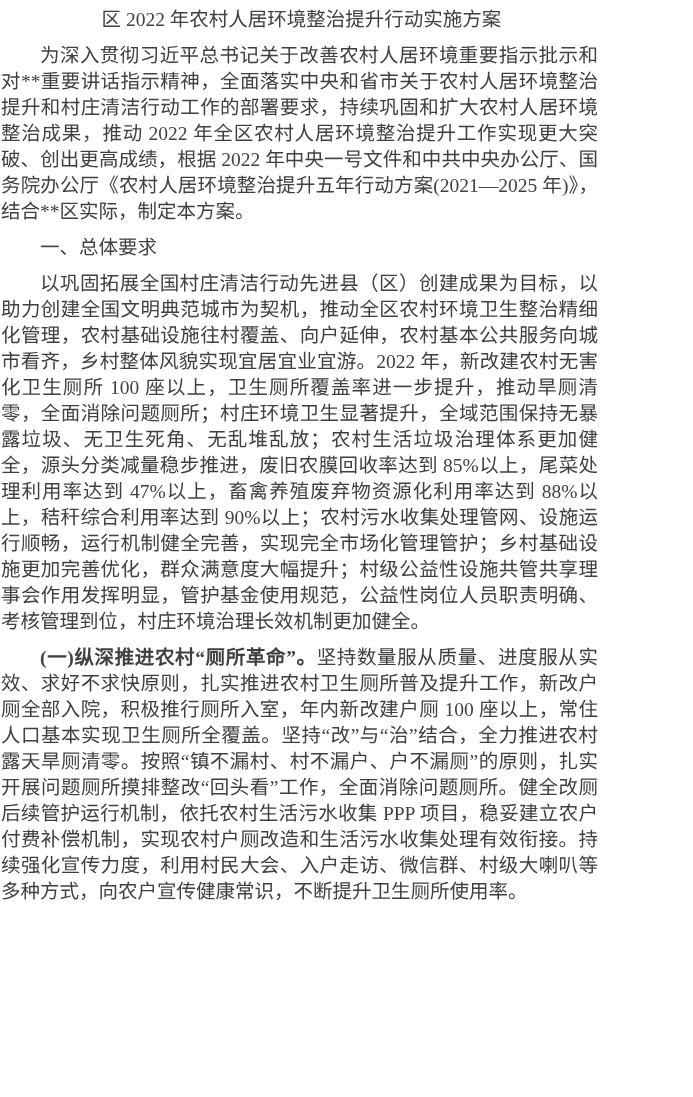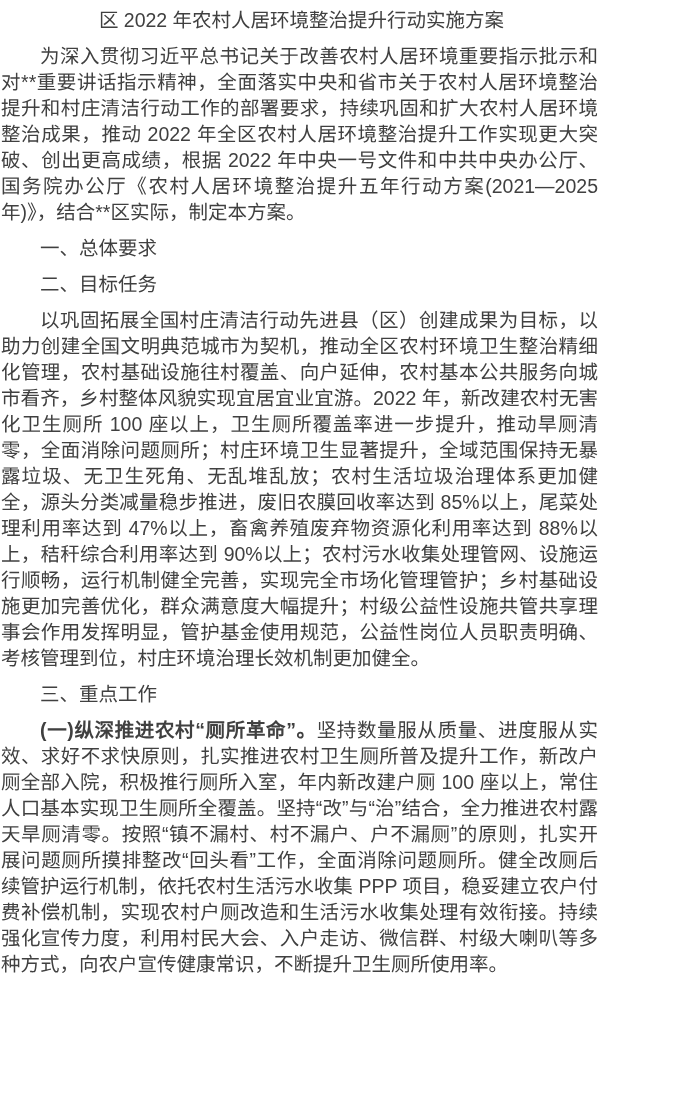--- a/index.html
+++ b/index.html
@@ -14,20 +14,21 @@
     font-family: "Liberation Sans", "DejaVu Sans", sans-serif;
   }
   .doc {
     box-sizing: border-box;
     width: 603px;
     height: 1097px;
     padding: 7px 1px 0 1px;
     color: #404040;
     font-size: 19.5px;
     line-height: 26px;
+    font-family: Liberation Serif, serif;
   }
   .doc-title {
     text-align: center;
     font-weight: 400;
     margin: 0 0 10px 0;
   }
   .para {
     margin: 0 4px 10px 0;
     text-indent: 2em;
     text-align: justify;
@@ -50,21 +51,19 @@
 
 <div class="doc">
 
   <div class="doc-title">区 2022 年农村人居环境整治提升行动实施方案</div>
 
   <p class="para">为深入贯彻习近平总书记关于改善农村人居环境重要指示批示和对**重要讲话指示精神，全面落实中央和省市关于农村人居环境整治提升和村庄清洁行动工作的部署要求，持续巩固和扩大农村人居环境整治成果，推动 2022 年全区农村人居环境整治提升工作实现更大突破、创出更高成绩，根据 2022 年中央一号文件和中共中央办公厅、国务院办公厅《农村人居环境整治提升五年行动方案(2021—2025 年)》，结合**区实际，制定本方案。</p>
 
   <p class="heading">一、总体要求</p>
 
 
-  <p class="heading">二、目标任务</p>
 
   <p class="para">以巩固拓展全国村庄清洁行动先进县（区）创建成果为目标，以助力创建全国文明典范城市为契机，推动全区农村环境卫生整治精细化管理，农村基础设施往村覆盖、向户延伸，农村基本公共服务向城市看齐，乡村整体风貌实现宜居宜业宜游。2022 年，新改建农村无害化卫生厕所 100 座以上，卫生厕所覆盖率进一步提升，推动旱厕清零，全面消除问题厕所；村庄环境卫生显著提升，全域范围保持无暴露垃圾、无卫生死角、无乱堆乱放；农村生活垃圾治理体系更加健全，源头分类减量稳步推进，废旧农膜回收率达到 85%以上，尾菜处理利用率达到 47%以上，畜禽养殖废弃物资源化利用率达到 88%以上，秸秆综合利用率达到 90%以上；农村污水收集处理管网、设施运行顺畅，运行机制健全完善，实现完全市场化管理管护；乡村基础设施更加完善优化，群众满意度大幅提升；村级公益性设施共管共享理事会作用发挥明显，管护基金使用规范，公益性岗位人员职责明确、考核管理到位，村庄环境治理长效机制更加健全。</p>
 
-  <p class="heading">三、重点工作</p>
 
   <p class="para"><span class="lead-bold">(一)纵深推进农村“厕所革命”。</span><span>坚持数量服从质量、进度服从实效、求好不求快原则，扎实推进农村卫生厕所普及提升工作，新改户厕全部入院，积极推行厕所入室，年内新改建户厕 100 座以上，常住人口基本实现卫生厕所全覆盖。坚持“改”与“治”结合，全力推进农村露天旱厕清零。按照“镇不漏村、村不漏户、户不漏厕”的原则，扎实开展问题厕所摸排整改“回头看”工作，全面消除问题厕所。健全改厕后续管护运行机制，依托农村生活污水收集 PPP 项目，稳妥建立农户付费补偿机制，实现农村户厕改造和生活污水收集处理有效衔接。持续强化宣传力度，利用村民大会、入户走访、微信群、村级大喇叭等多种方式，向农户宣传健康常识，不断提升卫生厕所使用率。</span></p>
 
 </div>
 
 </body></html>

